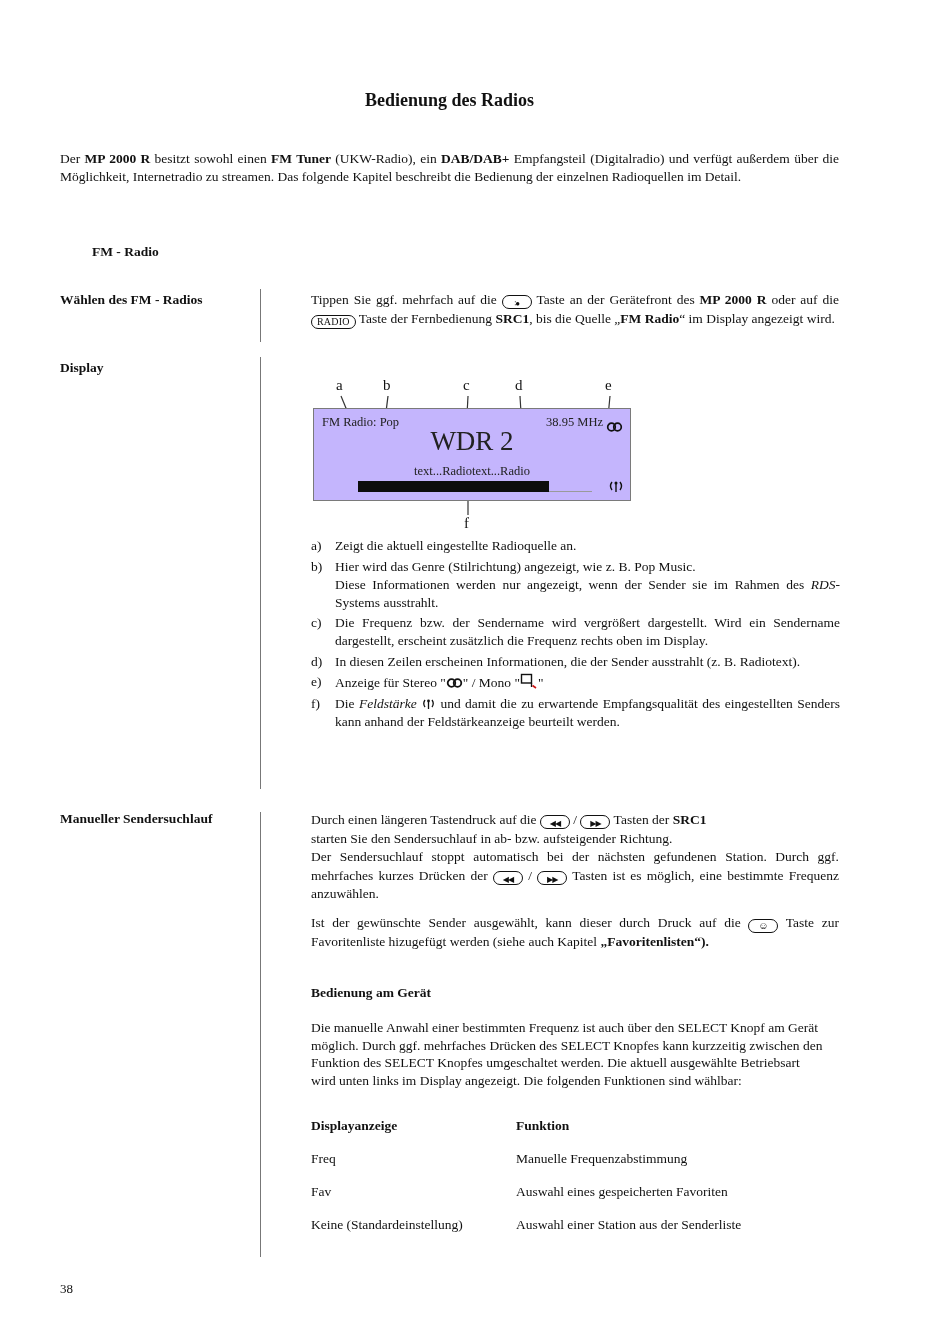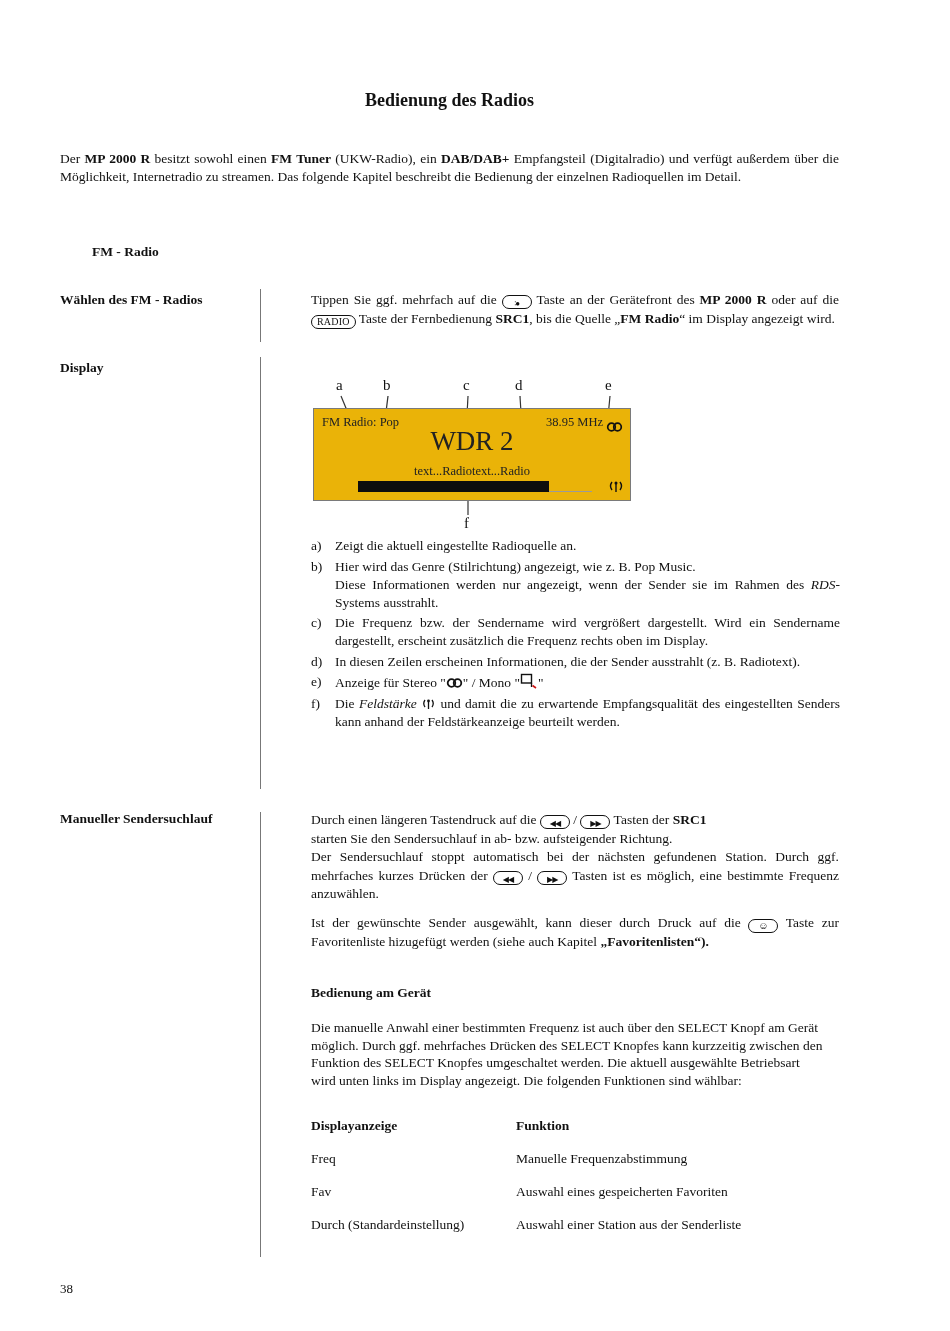--- a/index.html
+++ b/index.html
@@ -26,21 +26,21 @@
   }
   .pill .glyph{font-size:8px;letter-spacing:-1px;}
   .pill.radio{font-size:10px;line-height:11px;letter-spacing:0.2px;}
   .pill.fav{line-height:12px;font-size:10px;}
   .icon-svg{vertical-align:-2px;}
   
   .diagram{left:311px;top:376px;width:332px;height:158px;}
   .callout{position:absolute;font-size:15px;color:#111;}
   .disp-box{
     position:absolute;left:2px;top:32px;width:318px;height:93px;
-    background:#eab308;border:1px solid #7a7a7a;box-sizing:border-box;
+    background:#c4b5fd;border:1px solid #7a7a7a;box-sizing:border-box;
   }
   .disp-src{position:absolute;left:8px;top:6px;font-size:12.5px;color:#222;}
   .disp-freq{position:absolute;right:27px;top:6px;font-size:12.5px;color:#222;}
   .disp-stereo{position:absolute;right:7px;top:8px;}
   .disp-station{position:absolute;left:0;top:17px;width:100%;text-align:center;font-size:27px;color:#222;}
   .disp-radiotext{position:absolute;left:0;top:55px;width:100%;text-align:center;font-size:12.5px;color:#222;}
   .disp-barline{position:absolute;left:44px;top:82px;width:234px;height:1px;background:#9a9a9a;}
   .disp-bar{position:absolute;left:44px;top:72px;width:191px;height:11px;background:#0d0d0d;}
   .disp-signal{position:absolute;right:6px;bottom:5px;}
   .leader-svg{position:absolute;left:0;top:0;}
@@ -163,19 +163,19 @@
     </div>
     <div class="trow">
       <span class="c1">Freq</span>
       <span>Manuelle Frequenzabstimmung</span>
     </div>
     <div class="trow">
       <span class="c1">Fav</span>
       <span>Auswahl eines gespeicherten Favoriten</span>
     </div>
     <div class="trow">
-      <span class="c1">Durch (Standardeinstellung)</span>
+      <span class="c1">Keine (Standardeinstellung)</span>
       <span>Auswahl einer Station aus der Senderliste</span>
     </div>
   </div>
 
   <div class="abs pagenum">38</div>
 </div>
 
 </body></html>

